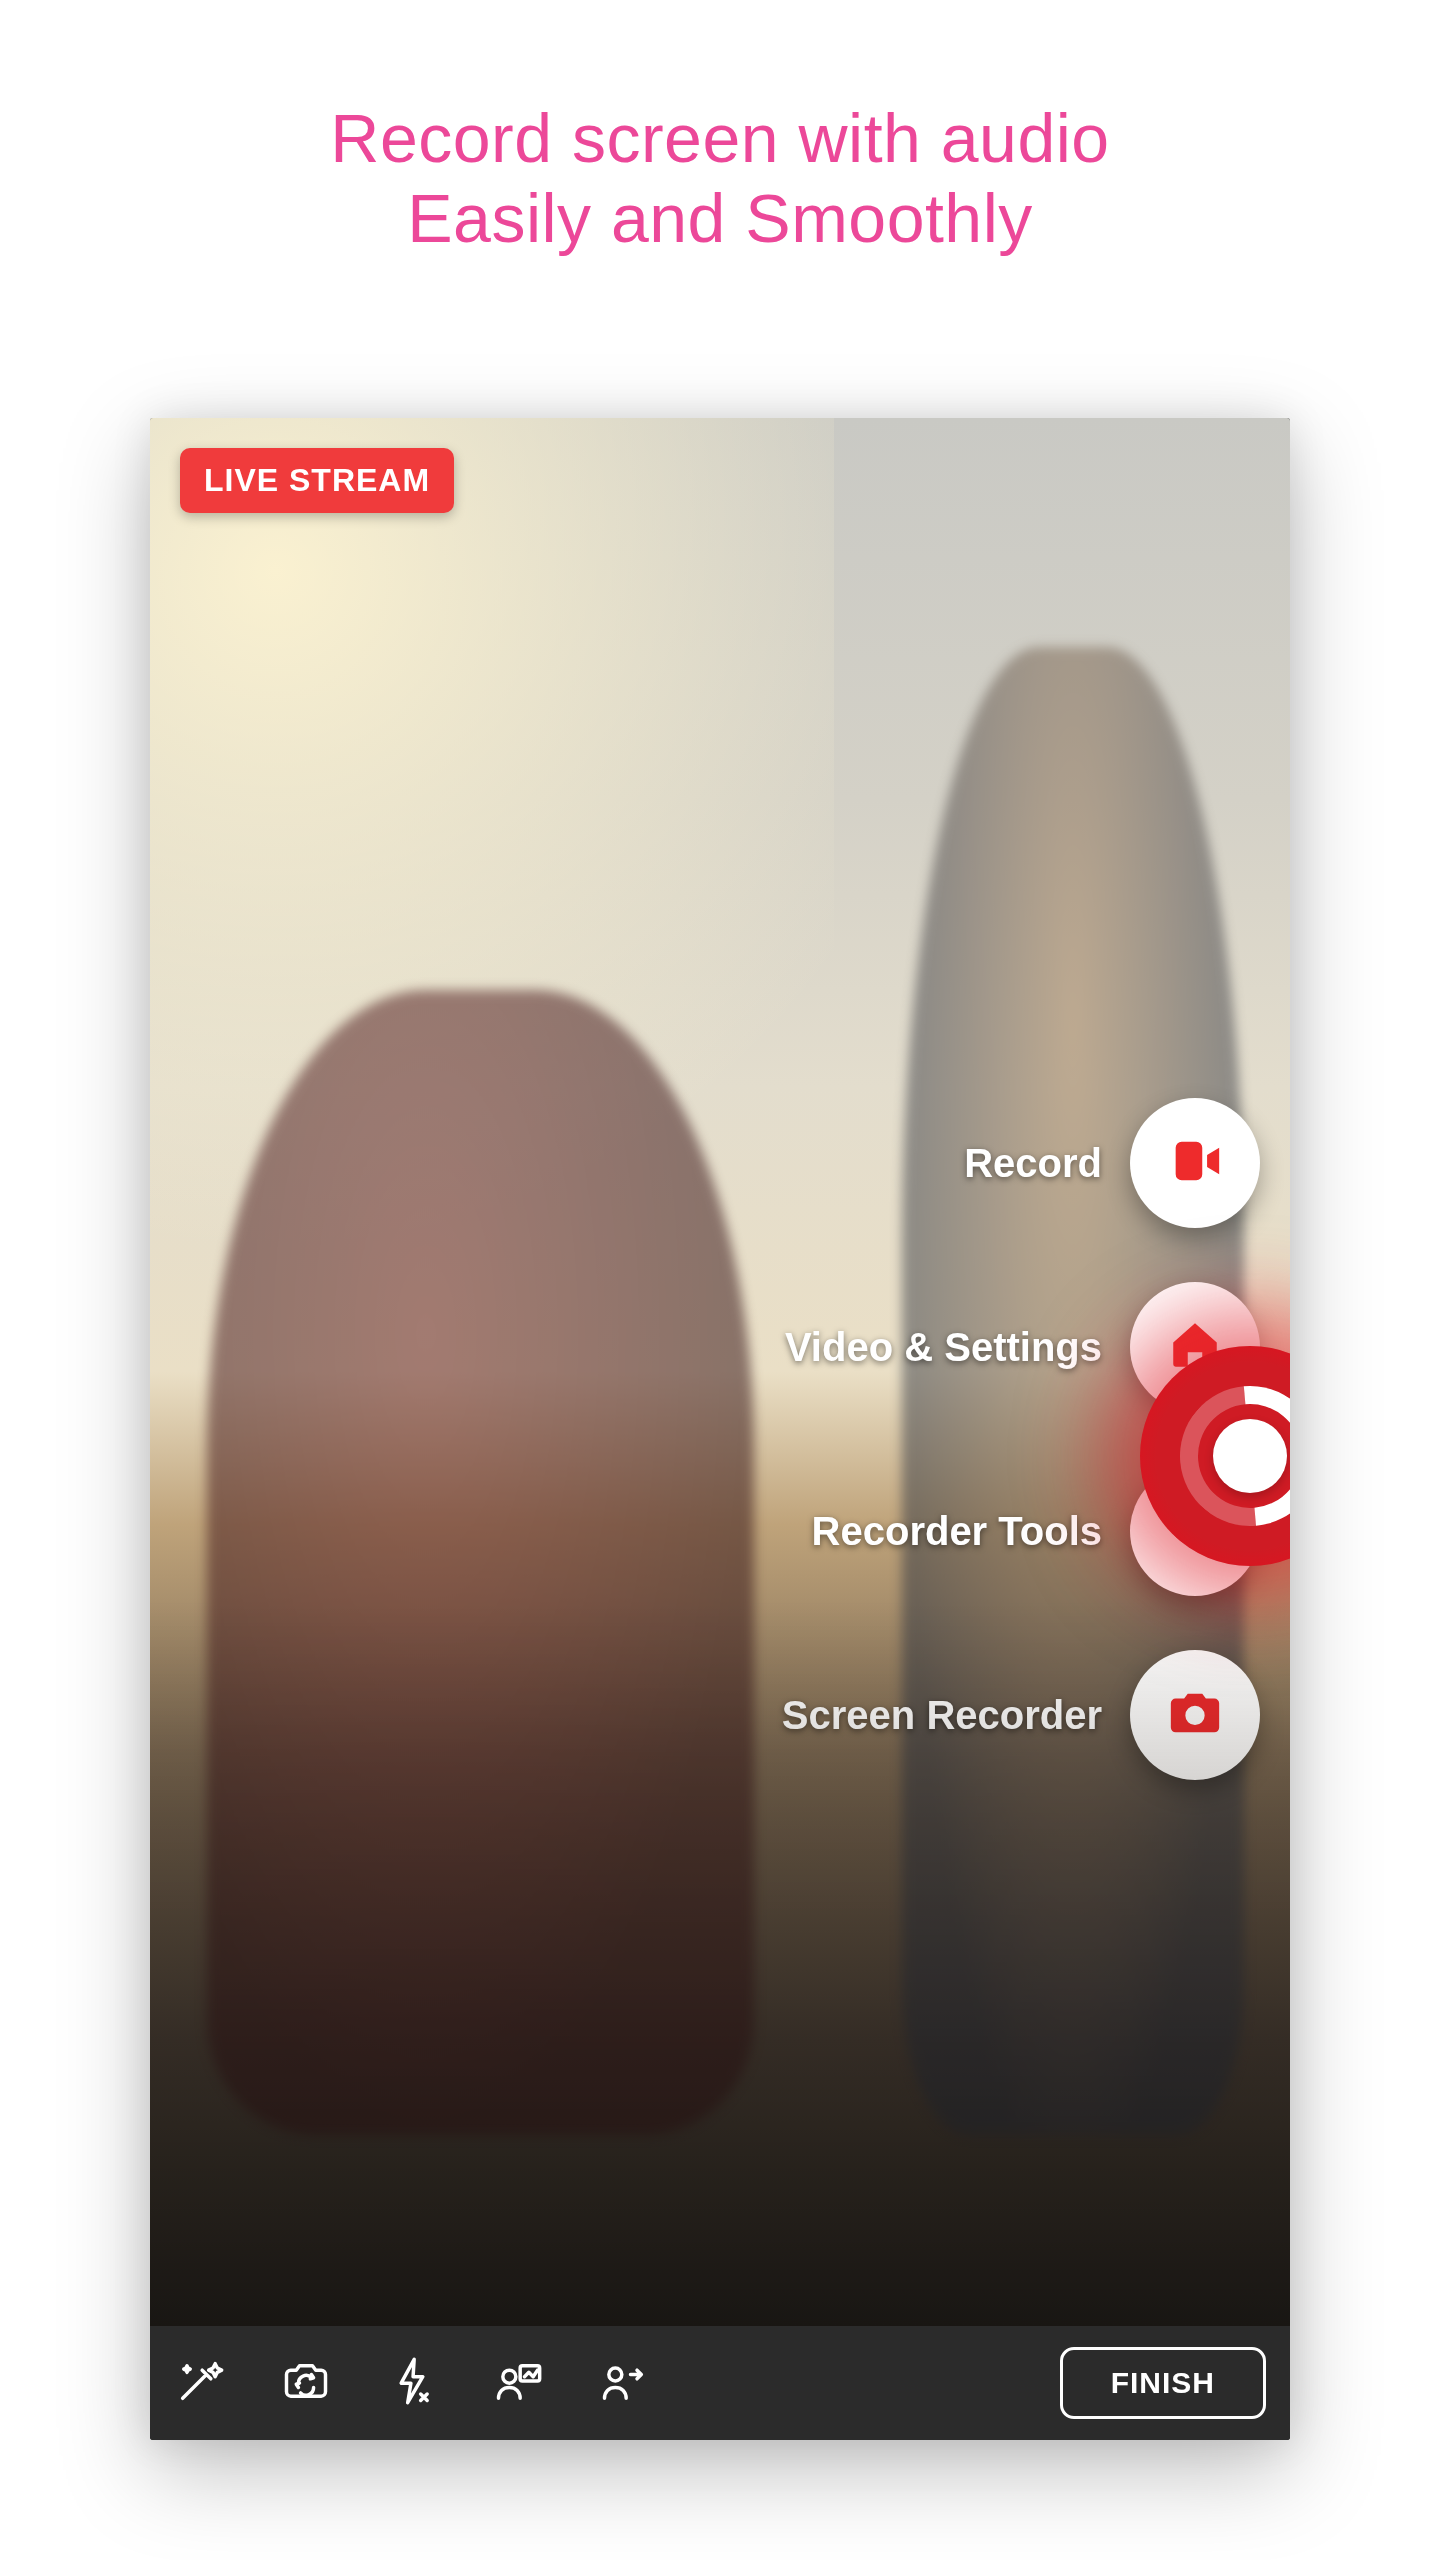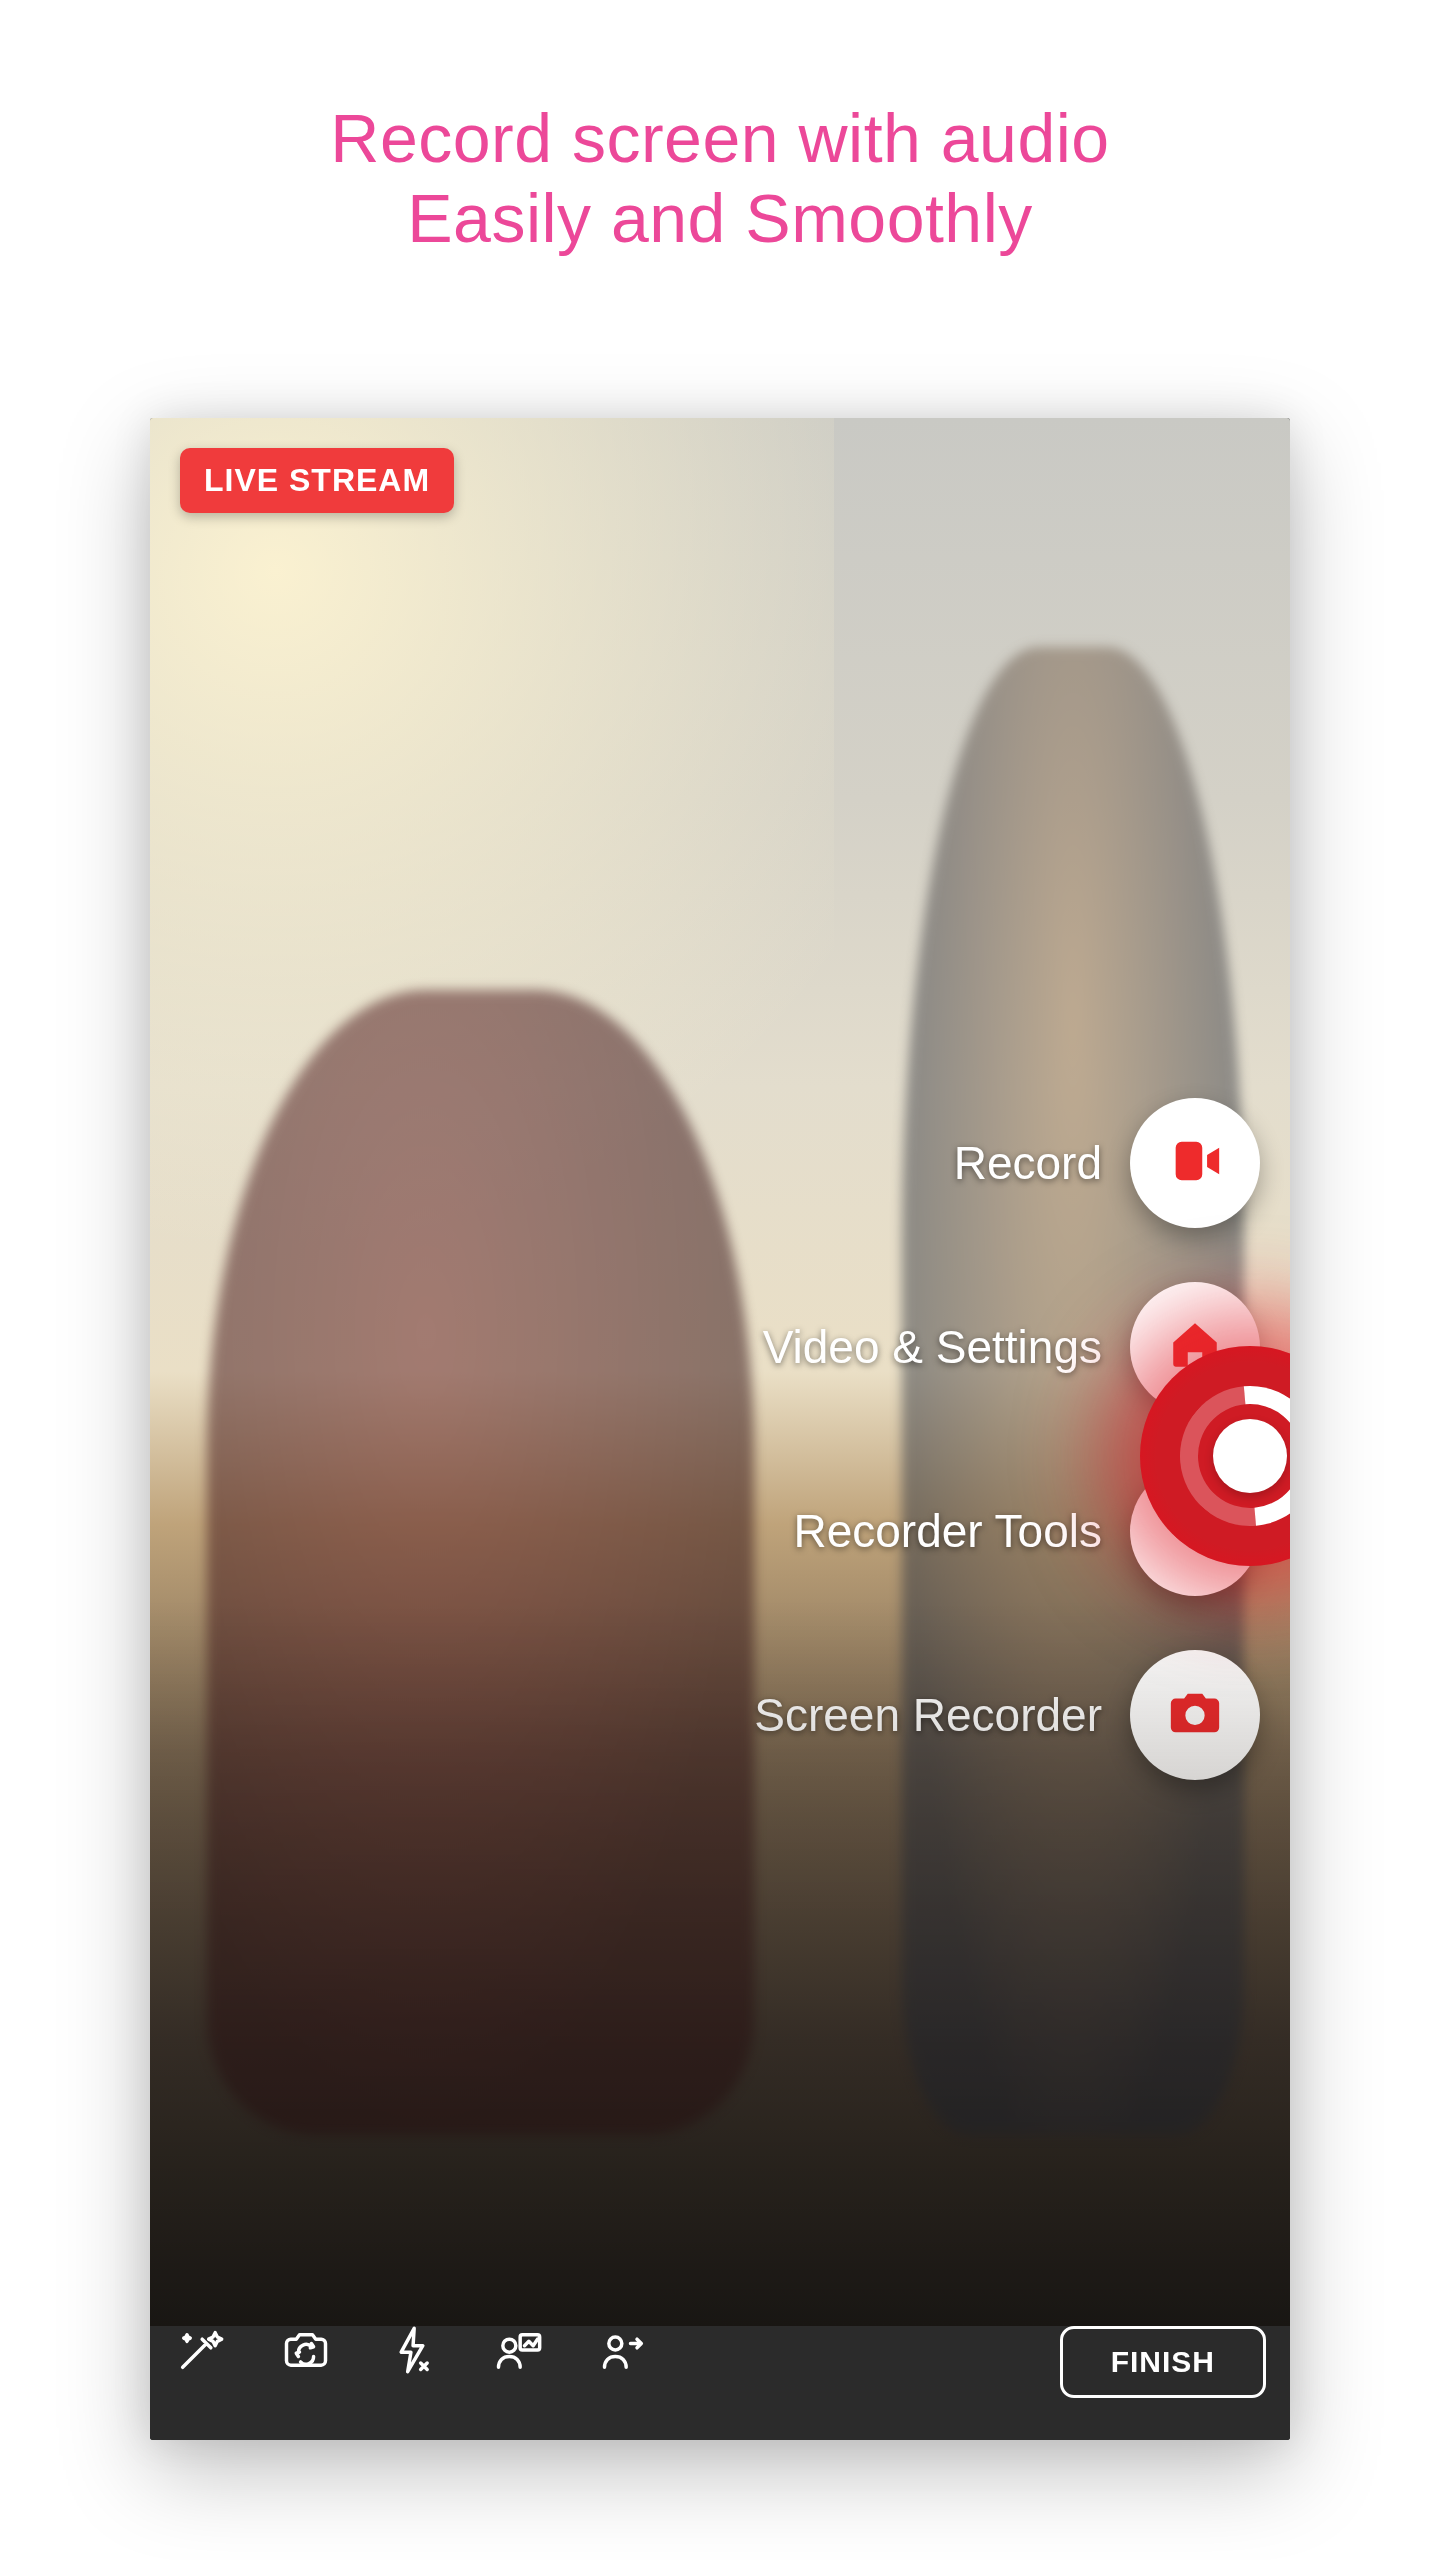--- a/index.html
+++ b/index.html
@@ -111,22 +111,22 @@
     gap: 54px;
   }
   .float-row {
     display: flex;
     align-items: center;
     justify-content: flex-end;
     gap: 28px;
   }
   .float-label {
     color: #ffffff;
-    font-size: 46px;
-    font-weight: 400;
+    font-size: 40px;
+    font-weight: 700;
     text-shadow: 0 2px 6px rgba(0,0,0,0.5);
     white-space: nowrap;
   }
   .float-btn {
     width: 130px; height: 130px;
     border-radius: 50%;
     background: #ffffff;
     display: flex; align-items: center; justify-content: center;
     box-shadow: 0 10px 24px rgba(0,0,0,0.30);
     color: #ee2b2c;
@@ -164,21 +164,21 @@
     z-index:2;
   }
 
   
   .toolbar {
     position: absolute;
     left:0; right:0; bottom:0;
     height: 114px;
     background: #2b2b2b;
     display: flex;
-    align-items: flex-start;
+    align-items: center;
     padding: 0 24px;
     gap: 10px;
   }
   .tb-icons {
     display:flex; align-items:center; gap: 54px; flex: 1;
     color: #ffffff;
   }
   .tb-icons .ico { width:52px; height:52px; display:flex; align-items:center; justify-content:center; }
   .tb-icons svg { width:52px; height:52px; fill:none; stroke:#fff; stroke-width:3.2; stroke-linecap:round; stroke-linejoin:round; }
   .finish-btn {

